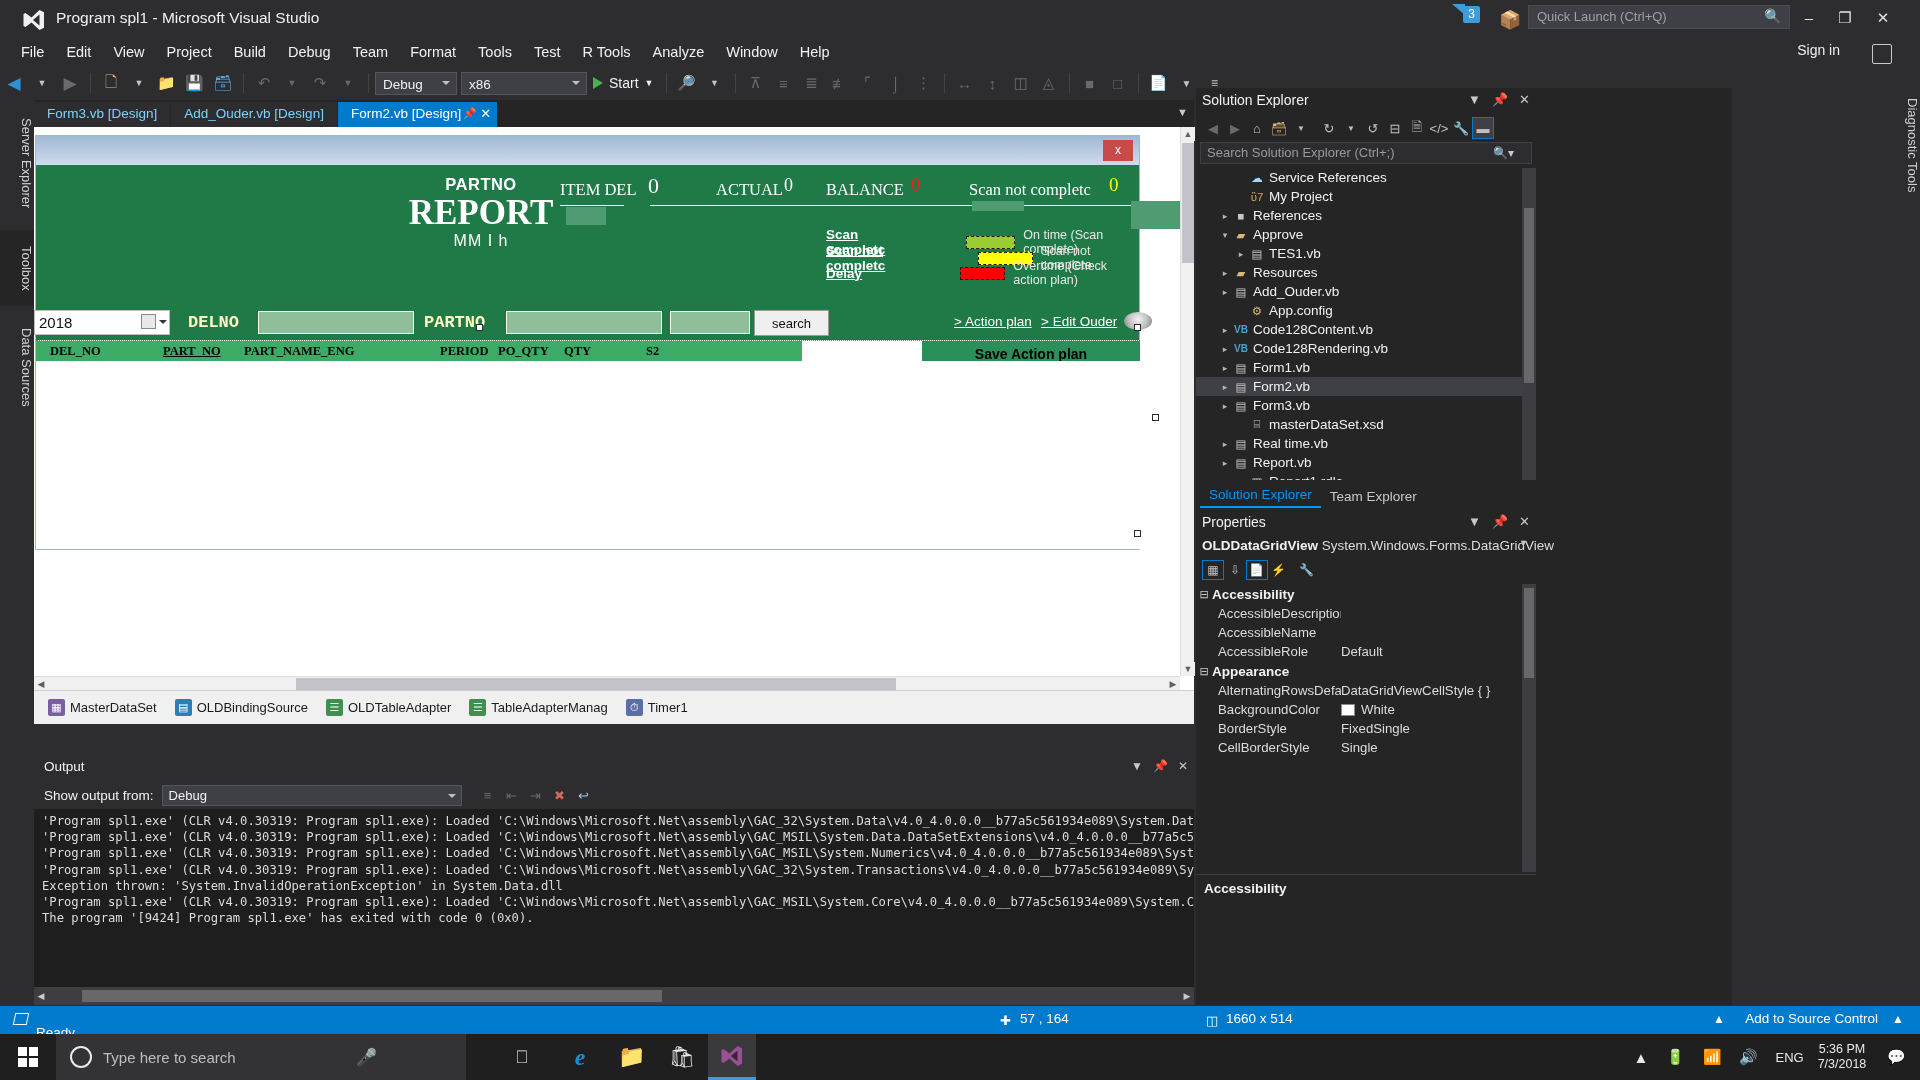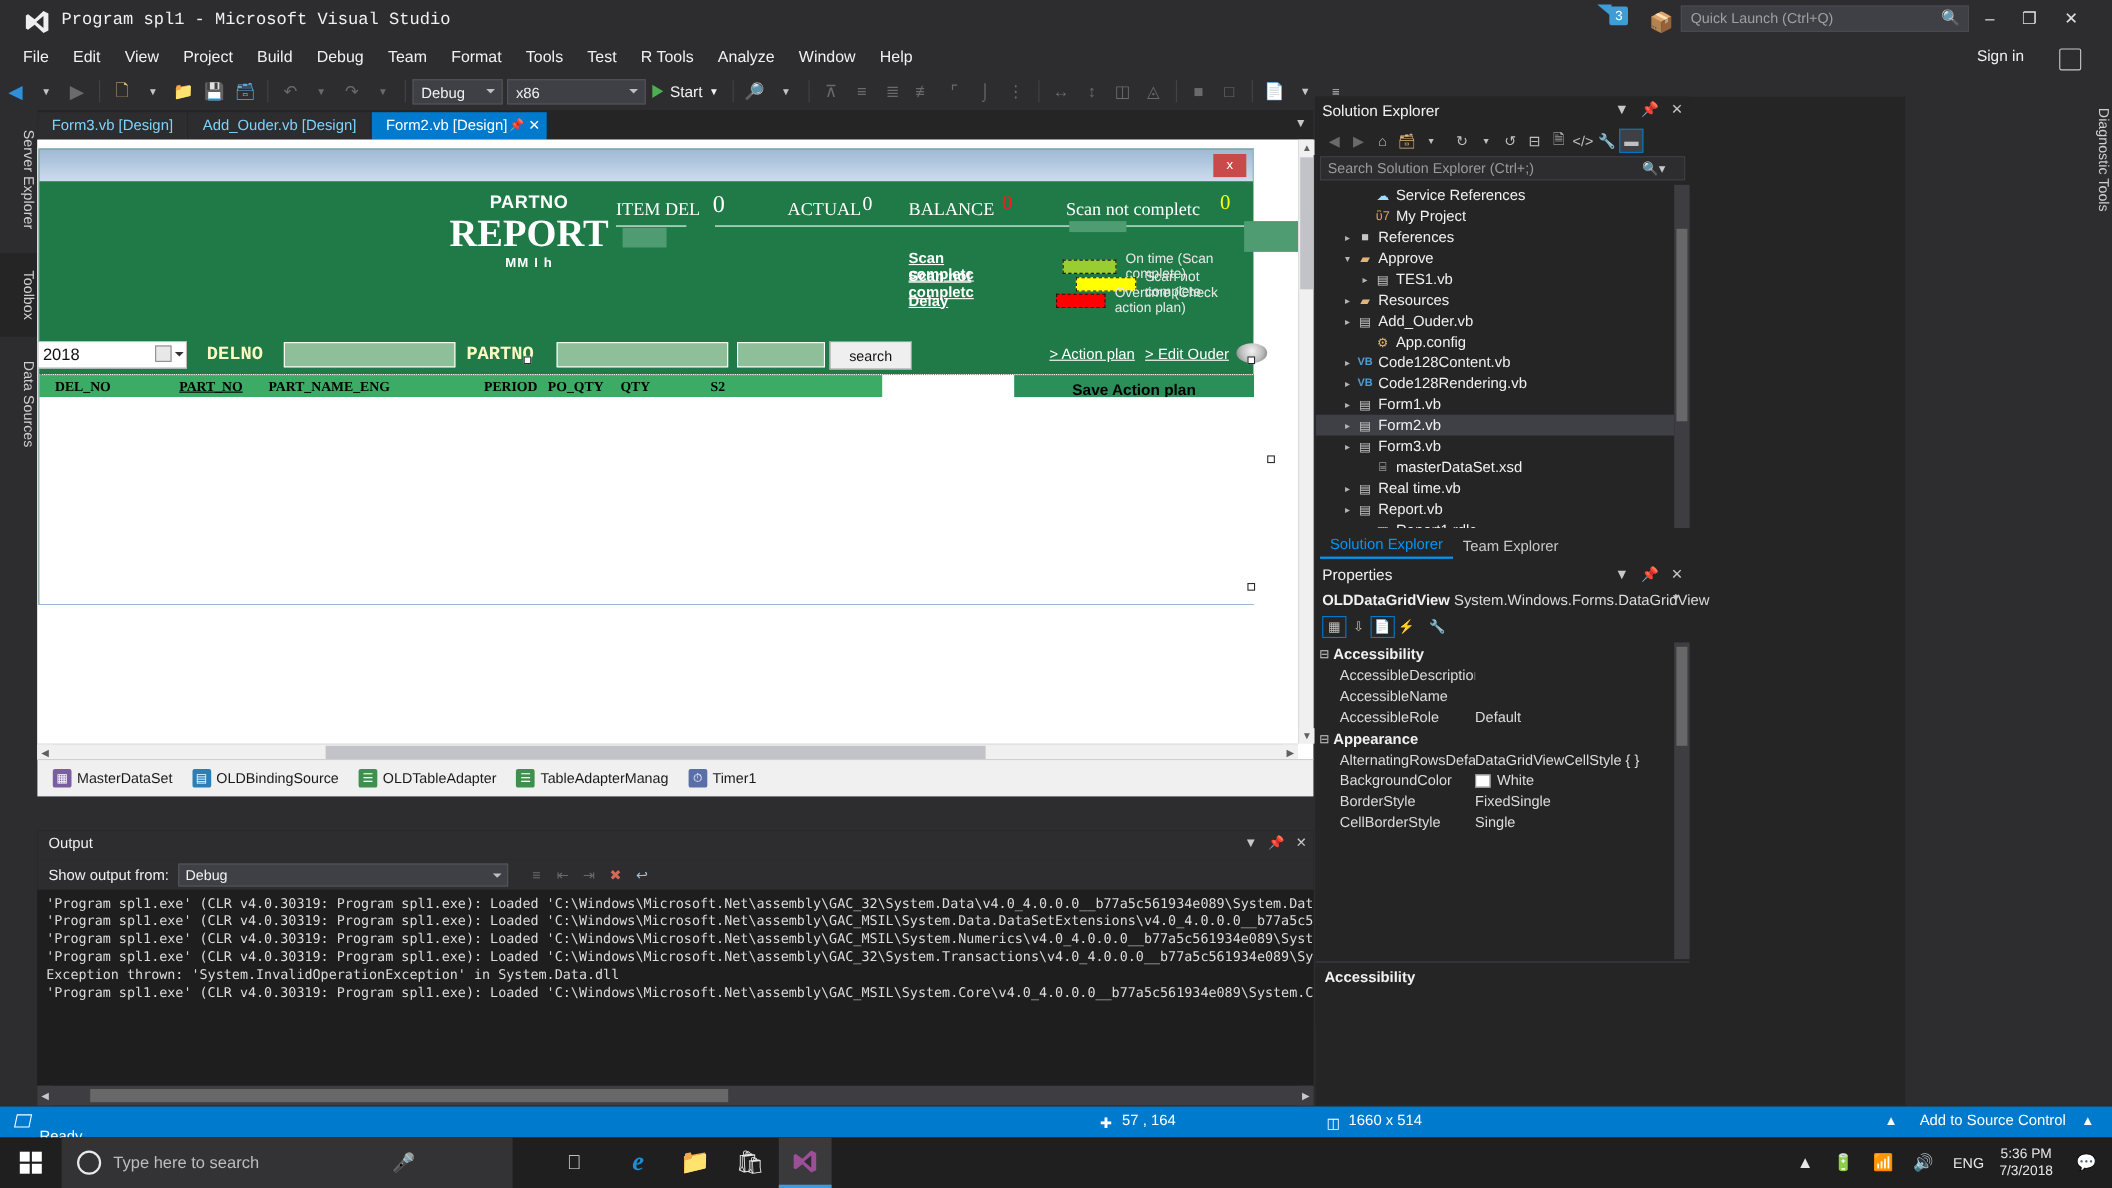--- a/index.html
+++ b/index.html
@@ -14,21 +14,21 @@
   
   .titlebar {
     position: absolute; top: 0; left: 0; width: 1920px; height: 38px;
     background: #2d2d30; color: #f1f1f1;
   }
   .vs-logo {
     position: absolute; left: 22px; top: 8px; width: 24px; height: 24px;
   }
   .title-text {
     position: absolute; left: 56px; top: 9px;
-    font-size: 15.5px; color: #f1f1f1; white-space: nowrap; font-family: Liberation Mono, monospace;
+    font-size: 15.5px; color: #f1f1f1; white-space: nowrap;
   }
   .feedback-flag { position: absolute; right: 440px; top: 6px; display:flex; align-items:center; }
   .flag-shape {
     width: 0; height: 0; border-top: 11px solid #3f9cd6;
     border-left: 13px solid transparent; border-right: 0 solid transparent;
     position: relative; top: -5px;
   }
   .flag-badge {
     background: #3f9cd6; color: #fff; font-size: 12px; padding: 1px 5px 2px;
     border-radius: 2px; margin-left: -2px;
@@ -126,21 +126,21 @@
   .wf-close {
     position: absolute; right: 6px; top: 4px; width: 30px; height: 21px;
     background: #c94a4a; color: #ffffff; font-size: 12px; text-align: center;
     line-height: 21px;
   }
   .wf-body { position: absolute; top: 29px; left: 0; right: 0; bottom: 0; background: #1f7a47; }
 
   .rep-title { position: absolute; left: 350px; top: 10px; width: 190px; text-align: center; color: #ffffff; }
   .rep-partno { font-size: 16.5px; font-weight: bold; letter-spacing: .5px; }
   .rep-report { font-size: 35px; font-weight: bold; line-height: 38px; font-family: "Liberation Serif", serif; }
-  .rep-mm { font-size: 12px; font-weight: bold; letter-spacing: 1px; }
+  .rep-mm { font-size: 16px; font-weight: normal; letter-spacing: 1px; }
 
   .stat { position: absolute; color: #ffffff; font-family: "Liberation Serif", serif; }
   .stat-label { font-size: 16.5px; }
   .stat-val { font-size: 22px; }
   .stat-underline { position: absolute; height: 1px; background: #ffffff; }
   .stat-box { position: absolute; background: #4f9b72; border: 0; }
 
   .legend-row { position: absolute; display: flex; align-items: center; }
   .legend-link {
     color: #ffffff; font-size: 13.5px; font-weight: bold; text-decoration: underline;
@@ -601,20 +601,21 @@
       <span class="out-tb-icon" style="color:#d06a5a;">✖</span>
       <span class="out-tb-icon" style="color:#9ac0d8;">↩</span>
     </div>
     <div class="out-body">
       <div class="out-line">'Program spl1.exe' (CLR v4.0.30319: Program spl1.exe): Loaded 'C:\Windows\Microsoft.Net\assembly\GAC_32\System.Data\v4.0_4.0.0.0__b77a5c561934e089\System.Data.dll'. Skipped</div>
       <div class="out-line">'Program spl1.exe' (CLR v4.0.30319: Program spl1.exe): Loaded 'C:\Windows\Microsoft.Net\assembly\GAC_MSIL\System.Data.DataSetExtensions\v4.0_4.0.0.0__b77a5c561934e089\Syster</div>
       <div class="out-line">'Program spl1.exe' (CLR v4.0.30319: Program spl1.exe): Loaded 'C:\Windows\Microsoft.Net\assembly\GAC_MSIL\System.Numerics\v4.0_4.0.0.0__b77a5c561934e089\System.Numerics.dll</div>
       <div class="out-line">'Program spl1.exe' (CLR v4.0.30319: Program spl1.exe): Loaded 'C:\Windows\Microsoft.Net\assembly\GAC_32\System.Transactions\v4.0_4.0.0.0__b77a5c561934e089\System.Transaction</div>
       <div class="out-line">Exception thrown: 'System.InvalidOperationException' in System.Data.dll</div>
       <div class="out-line">'Program spl1.exe' (CLR v4.0.30319: Program spl1.exe): Loaded 'C:\Windows\Microsoft.Net\assembly\GAC_MSIL\System.Core\v4.0_4.0.0.0__b77a5c561934e089\System.Core.dll'. Skippe</div>
+      <div class="out-line">The program '[9424] Program spl1.exe' has exited with code 0 (0x0).</div>
     </div>
     <div class="out-hscroll">
       <div class="scroll-arrow" style="left:0;height:18px;line-height:18px;background:#3e3e42;color:#c8c8c8;">◀</div>
       <div class="out-hthumb"></div>
       <div class="scroll-arrow" style="right:0;height:18px;line-height:18px;background:#3e3e42;color:#c8c8c8;">▶</div>
     </div>
   </div>
 
   <div class="rightcol">
 

